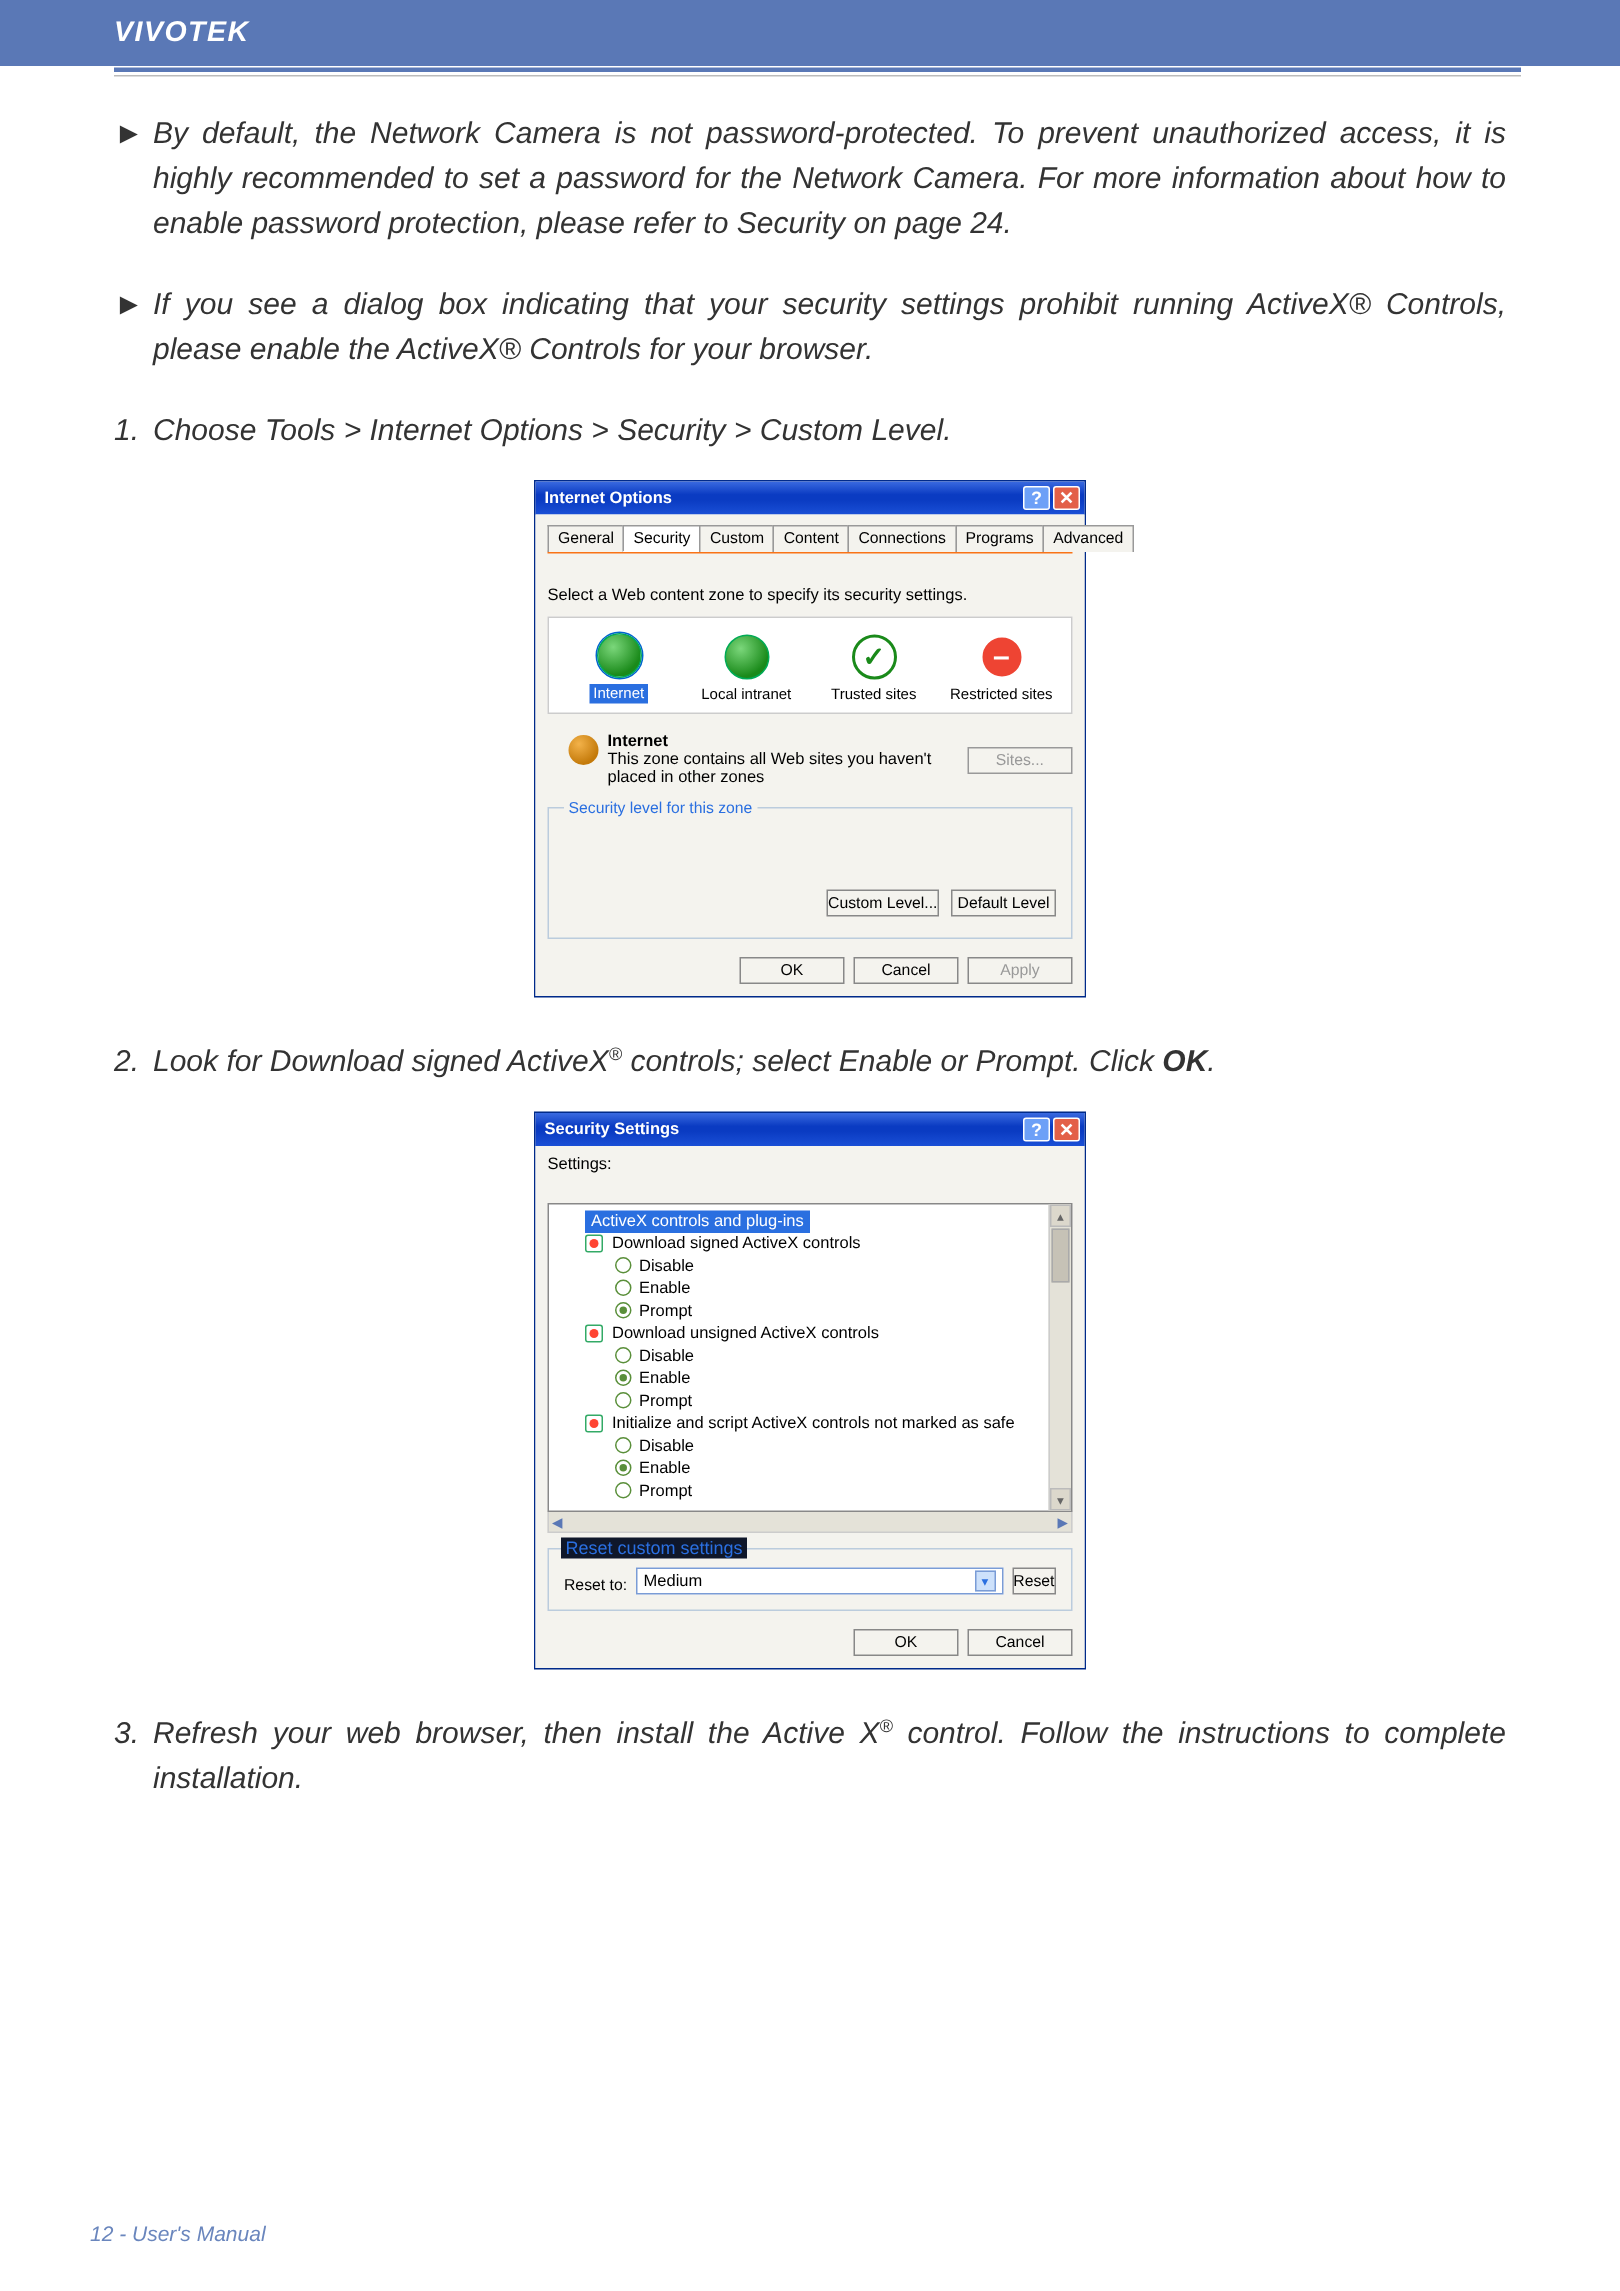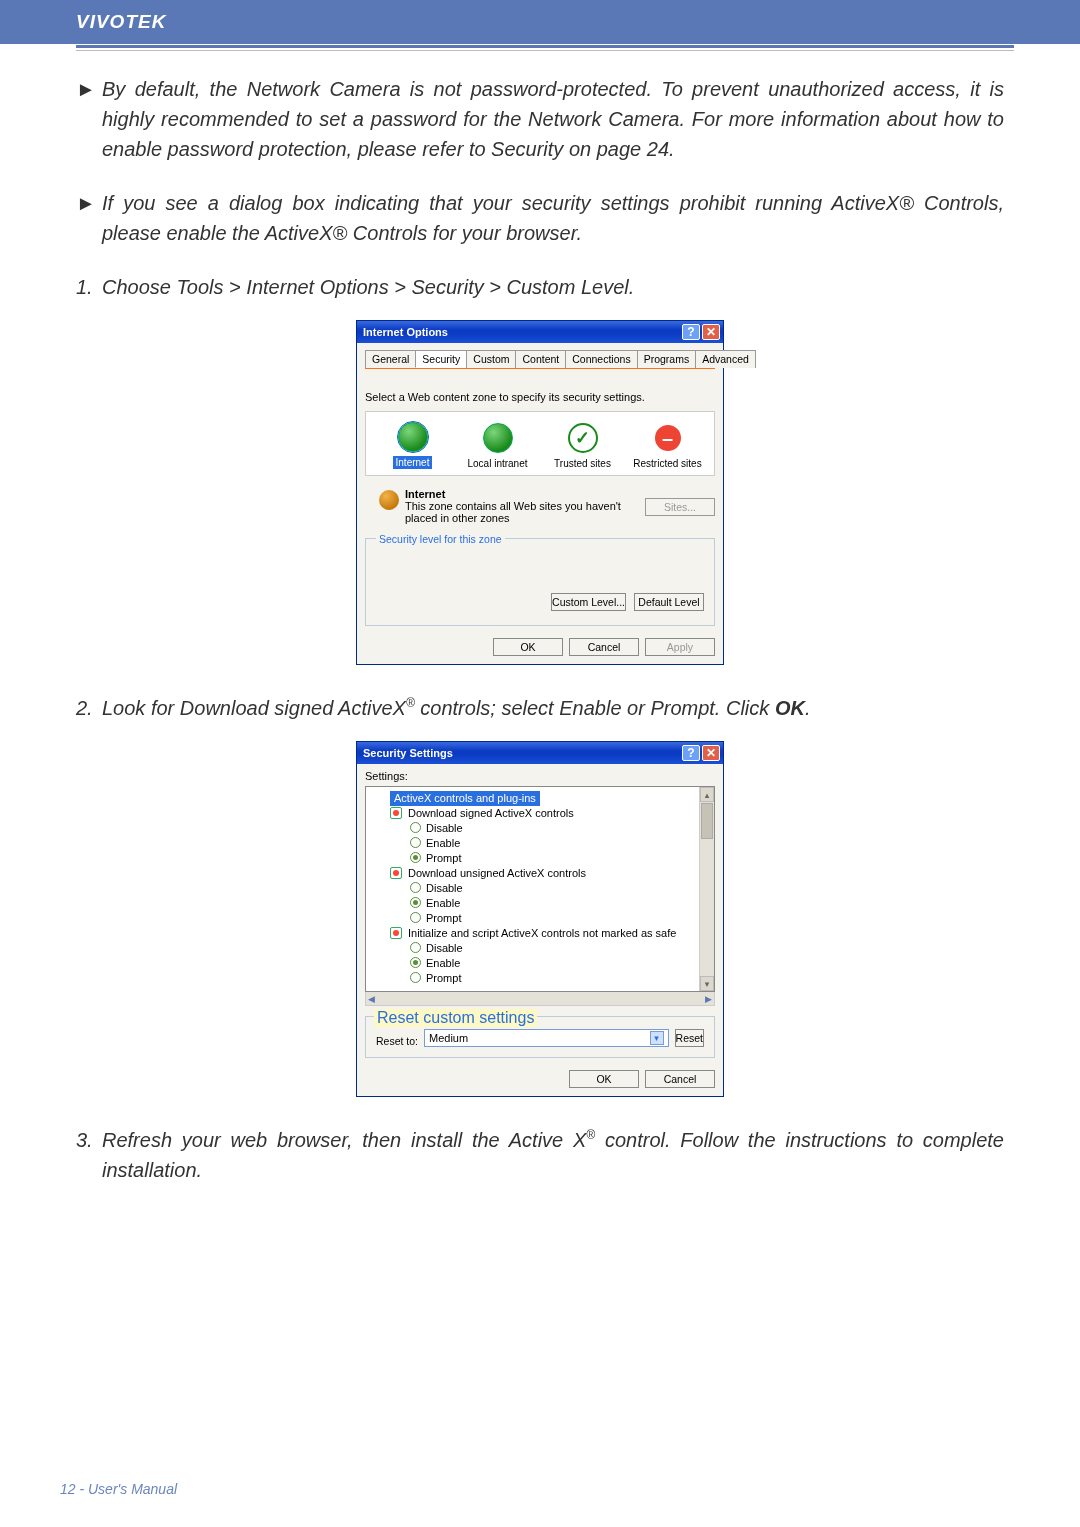--- a/index.html
+++ b/index.html
@@ -68,21 +68,21 @@
   .tree-item.lvl1{padding-left:20px}
   .tree-item.lvl2{padding-left:38px}
   .tree-item.lvl3{padding-left:56px}
   .tree-item.hl{background:#2a6fe0;color:#fff;display:inline-block;padding-left:4px;padding-right:4px;margin-left:20px}
   .gear{position:absolute;left:2px;top:1px;width:12px;height:12px;background:#fff;border:1px solid #3a6;border-radius:2px}
   .gear::after{content:"";position:absolute;left:2px;top:2px;width:6px;height:6px;background:#f43;border-radius:50%}
   .radio{position:absolute;left:40px;top:1px;width:11px;height:11px;border:1px solid #5a8f3a;border-radius:50%;background:#fff}
   .radio.sel::after{content:"";position:absolute;left:2px;top:2px;width:5px;height:5px;background:#5a8f3a;border-radius:50%}
   .hscroll{height:15px;background:#e4e2d8;border:1px solid #ccc;display:flex;justify-content:space-between;align-items:center;font-size:9px;color:#5a78b6;padding:0 2px;margin-top:-1px}
   .reset-fs{border:1px solid #bcd;padding:12px 10px 10px 10px;margin-top:10px;position:relative}
-  .reset-fs .lg{position:absolute;top:-8px;left:8px;background:#fef9c3;padding:0 3px;font-size:16px;color:#2a6fe0}
+  .reset-fs .lg{position:absolute;top:-8px;left:8px;background:#0f172a;padding:0 3px;font-size:12px;color:#2a6fe0}
   .reset-row{display:flex;align-items:flex-end;gap:6px}
   .reset-row label{font-size:10.5px}
   .select{flex:1;border:1px solid #7a9cd6;padding:1px 4px;font-size:11px;display:flex;justify-content:space-between;align-items:center;background:#fff}
   .select .ar{width:14px;height:14px;background:#cde1fb;border:1px solid #7a9cd6;text-align:center;font-size:9px;line-height:12px;color:#2a6fe0}
 
   .footer{position:absolute;left:60px;bottom:30px;color:#6a86bd;font-style:italic;font-size:14px}
 </style>
 </head>
 <body>
 
@@ -181,21 +181,21 @@
 
     <div class="dlg">
       <div class="titlebar">
         <span class="t-title">Security Settings</span>
         <div class="titlebtns">
           <span class="titlebtn help-btn">?</span>
           <span class="titlebtn close-btn">✕</span>
         </div>
       </div>
       <div class="dlg-body">
-        <div style="margin-bottom:4px">Settings:</div>
+        <div style="margin-bottom:20px">Settings:</div>
         <div class="tree" id="tree"><div class="sb">
               <div class="up">▴</div>
               <div class="thumb"></div>
               <div class="dn">▾</div>
             </div><div class="tree-item lvl1 hl"><span>ActiveX controls and plug-ins</span></div><div class="tree-item lvl2"><span class="gear" style="left: 20px;"></span><span>Download signed ActiveX controls</span></div><div class="tree-item lvl3"><span class="radio"></span><span>Disable</span></div><div class="tree-item lvl3"><span class="radio"></span><span>Enable</span></div><div class="tree-item lvl3"><span class="radio sel"></span><span>Prompt</span></div><div class="tree-item lvl2"><span class="gear" style="left: 20px;"></span><span>Download unsigned ActiveX controls</span></div><div class="tree-item lvl3"><span class="radio"></span><span>Disable</span></div><div class="tree-item lvl3"><span class="radio sel"></span><span>Enable</span></div><div class="tree-item lvl3"><span class="radio"></span><span>Prompt</span></div><div class="tree-item lvl2"><span class="gear" style="left: 20px;"></span><span>Initialize and script ActiveX controls not marked as safe</span></div><div class="tree-item lvl3"><span class="radio"></span><span>Disable</span></div><div class="tree-item lvl3"><span class="radio sel"></span><span>Enable</span></div><div class="tree-item lvl3"><span class="radio"></span><span>Prompt</span></div></div>
         <div class="hscroll">
           <span>◀</span>
           <span>▶</span>
         </div>
         <div class="reset-fs">

